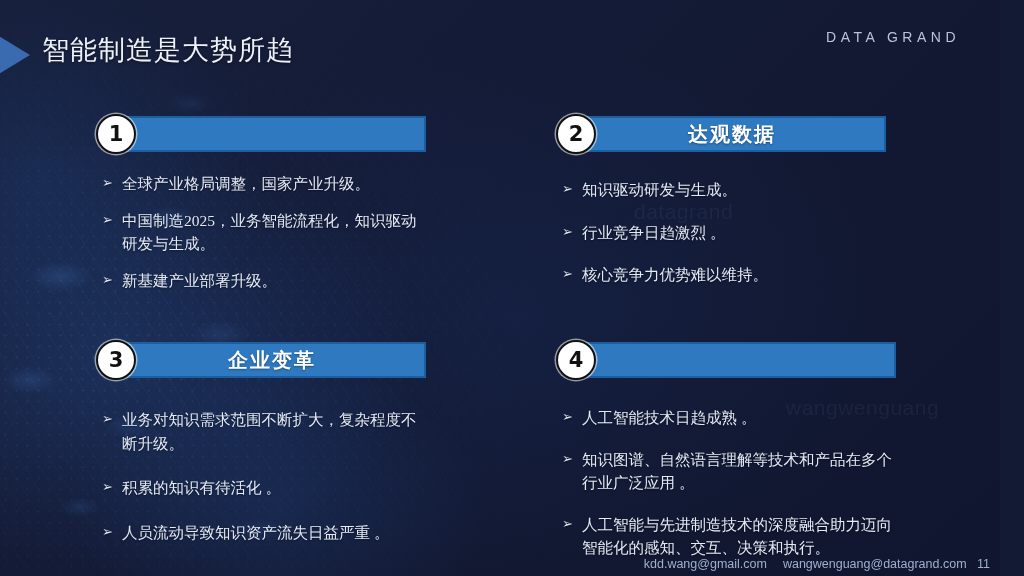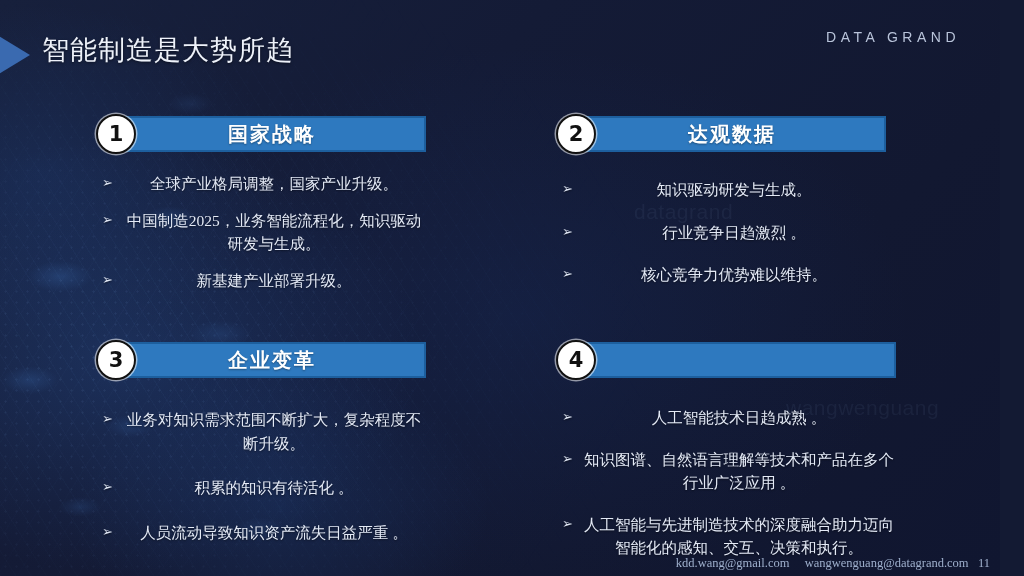--- a/index.html
+++ b/index.html
@@ -133,21 +133,21 @@
   }
   .bullet-icon {
     flex:0 0 auto;
     width:26px;
     font-family:"DejaVu Sans",sans-serif;
     font-size:13px;
     color:#dfe6f3;
     padding-left:6px;
     line-height:1.72;
   }
-  .bullet-text { flex:1 1 auto;text-align:center; }
+  .bullet-text { flex:1 1 auto; }
 
   .block-q2 .bullets { margin-top:26px; }
   .block-q2 .bullet { margin-bottom:19px; }
   .block-q3 .bullets { margin-top:30px; }
   .block-q3 .bullet { margin-bottom:21px; }
   .block-q4 .bullets { margin-top:28px; }
   .block-q4 .bullet { margin-bottom:18px; }
 
   
   .watermark {
@@ -156,21 +156,21 @@
     font-size:21px; font-weight:400; letter-spacing:0.5px;
     color:rgba(150,175,215,0.075);
     pointer-events:none; white-space:nowrap;
   }
   #watermark-a { left:634px; top:200px; }
   #watermark-b { left:786px; top:396px; }
 
   
   #footer {
     position:absolute; right:10px; bottom:5px;
-    font-family:Liberation Serif, serif;
+    font-family:Liberation Sans, sans-serif;
     font-size:12.5px;
     color:#9fb0cd;
     white-space:nowrap;
   }
   #footer .sep { display:inline-block; width:9px; }
 </style>
 </head>
 <body>
 
 <div id="slide">
@@ -186,21 +186,20 @@
     <div id="brand-en">DATA GRAND</div>
   </div>
 
   <div class="watermark" id="watermark-a">datagrand</div>
   <div class="watermark" id="watermark-b">wangwenguang</div>
 
   <div class="block block-q1">
     <div class="block-header">
       <div class="header-bar"></div>
       <div class="badge">1</div>
-      <div class="header-title">国家战略</div>
     </div>
     <div class="bullets">
       <div class="bullet">
         <span class="bullet-icon">➢</span>
         <span class="bullet-text">全球产业格局调整，国家产业升级。</span>
       </div>
       <div class="bullet">
         <span class="bullet-icon">➢</span>
         <span class="bullet-text">中国制造2025，业务智能流程化，知识驱动研发与生成。</span>
       </div>

